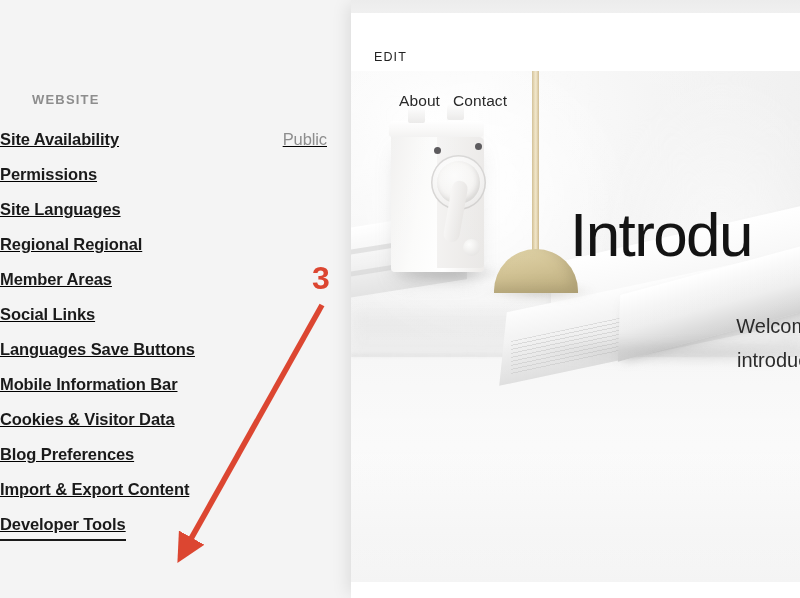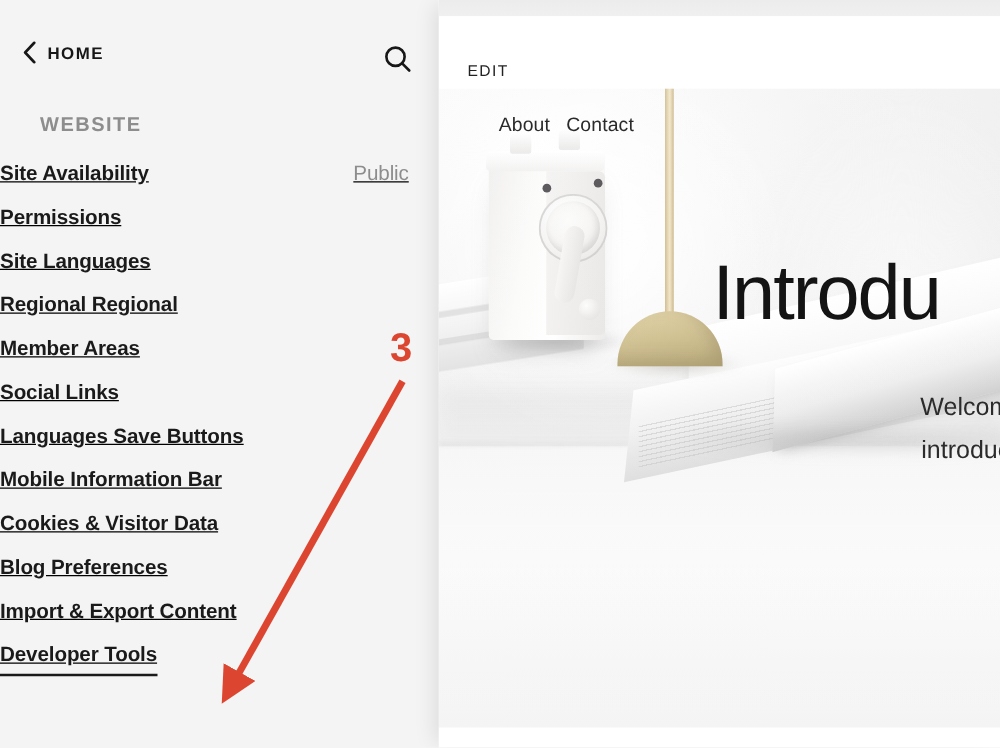--- a/index.html
+++ b/index.html
@@ -32,21 +32,21 @@
     color:#171717;
   }
   #search-btn {
     position:absolute; left:305px; top:34px;
     width:26px; height:26px; cursor:pointer;
   }
   #search-btn svg { display:block; }
 
   #section-label {
     position:absolute; left:32px; top:92px;
-    font-size:16px; font-weight:700; letter-spacing:1.2px;
+    font-size:13px; font-weight:700; letter-spacing:1.2px;
     color:#8d8d8d;
   }
 
   #menu { position:absolute; left:0; top:122px; width:351px; }
   .menu-item {
     position:relative; height:35px;
     display:flex; align-items:center;
     padding-right:24px;
     cursor:pointer;
     text-decoration:underline;
@@ -303,38 +303,20 @@
     line-height:1; letter-spacing:-0.5px;
   }
 </style>
 </head>
 <body>
 
 <div id="app">
 
   <div id="sidebar">
 
-    <div id="sidebar-header">
-
-      <div id="back-home">
-        <span class="chev">
-          <svg width="11" height="18" viewBox="0 0 11 18" fill="none">
-            <path d="M9.4 1.2 L2.1 9 L9.4 16.8" stroke="#171717" stroke-width="2.1" stroke-linecap="round" stroke-linejoin="round"></path>
-          </svg>
-        </span>
-        <span id="home-label">HOME</span>
-      </div>
-
-      <div id="search-btn">
-        <svg width="26" height="26" viewBox="0 0 26 26" fill="none">
-          <circle cx="11.4" cy="11.4" r="7.3" stroke="#171717" stroke-width="2.1"></circle>
-          <path d="M16.9 16.9 L22.4 22.4" stroke="#171717" stroke-width="2.1" stroke-linecap="round"></path>
-        </svg>
-      </div>
-    </div>
 
     <div id="section-label">WEBSITE</div>
 
     <div id="menu">
         <div class="menu-item">
           <span class="mi-label">Site Availability</span>
           <span class="mi-value">Public</span>
         </div>
         <div class="menu-item">
           <span class="mi-label">Permissions</span>

